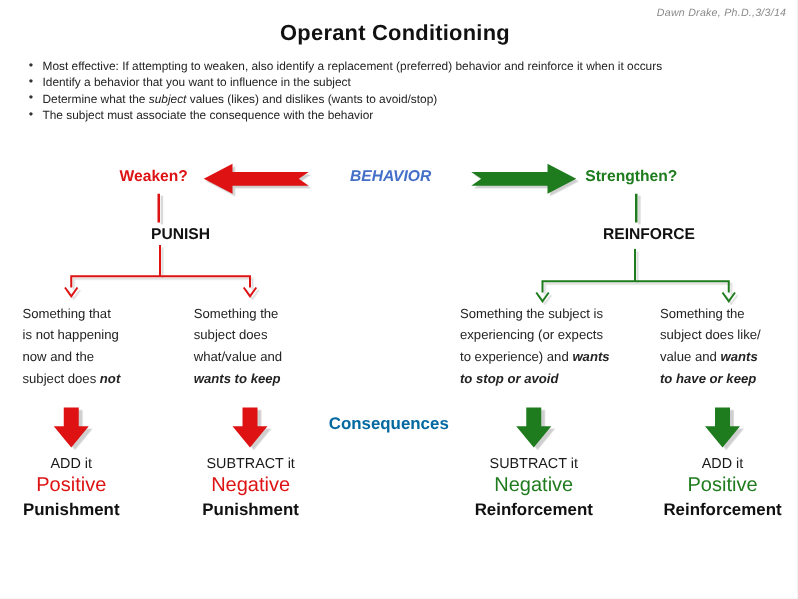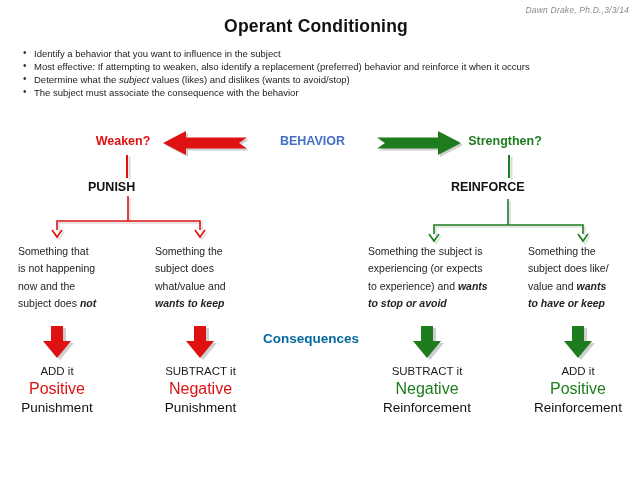--- a/index.html
+++ b/index.html
@@ -29,52 +29,52 @@
   .bullets li{
     position:relative;padding-left:12px;margin:0 0 3.1px 0;
     font-size:9.5px;line-height:10px;color:#222;white-space:nowrap;
   }
   .bullets li::before{content:"\2022";position:absolute;left:1px;top:-1px;font-size:10px;color:#333;}
   .it{font-style:italic;}
   
   .flow-lbl{font-weight:bold;font-size:12.5px;text-align:center;white-space:nowrap;}
   .red-t{color:var(--red);}
   .green-t{color:var(--green);}
-  .blue-t{color:var(--blue);}
-  .node-lbl{font-weight:bold;font-size:12.5px;color:#111;text-align:left;white-space:nowrap;}
+  .blue-t{color:var(--blue);font-style:italic;}
+  .node-lbl{font-weight:bold;font-size:12.5px;color:#111;text-align:right;white-space:nowrap;}
   
   .stub{width:1.6px;box-shadow:2.5px 1.5px 0 #d9d9d9;}
   .stub.red-l{background:var(--red);}
   .stub.green-l{background:var(--green);}
   .arrow-shadow{filter:drop-shadow(2px 2.5px 0 #cfcfcf);}
   .bracket{filter:drop-shadow(2px 2px 0 #dedede);}
   
   .branch{top:243px;font-size:10.5px;line-height:17.4px;color:#232323;}
   .branch .bl{white-space:nowrap;}
   .em{font-weight:bold;font-style:italic;}
   
   .consequences{top:331px;left:256px;width:110px;text-align:center;
     font-size:13.5px;font-weight:bold;color:#0369a1;}
   
   .outcome{top:362px;text-align:center;}
   .o-action{font-size:11.5px;color:#1a1a1a;line-height:18px;}
   .o-type{font-size:16px;font-weight:normal;line-height:18px;}
-  .o-cat{font-size:13.5px;font-weight:normal;color:#111;line-height:20px;}
+  .o-cat{font-size:13.5px;font-weight:bold;color:#111;line-height:20px;}
 </style>
 </head>
 <body>
 
 <div class="slide">
 
   <div class="abs credit">Dawn Drake, Ph.D.,3/3/14</div>
   <div class="abs title">Operant Conditioning</div>
 
   <ul class="abs bullets">
+    <li><span>Most effective: If attempting to weaken, also identify a replacement (preferred) behavior and reinforce it when it occurs</span></li>
     <li><span>Identify a behavior that you want to influence in the subject</span></li>
-    <li><span>Most effective: If attempting to weaken, also identify a replacement (preferred) behavior and reinforce it when it occurs</span></li>
     <li><span>Determine what the </span><span class="it">subject</span><span> values (likes) and dislikes (wants to avoid/stop)</span></li>
     <li><span>The subject must associate the consequence with the behavior</span></li>
   </ul>
 
   <div class="abs flow-lbl red-t" style="top:134px;left:83px;width:80px;">Weaken?</div>
 
   <svg class="abs arrow-shadow" style="top:128px;left:162px;" width="86" height="30" viewBox="0 0 86 30">
     <polygon points="1,15 24,3 24,9.5 85,9.5 77,15 85,20.5 24,20.5 24,27" style="fill:var(--red);"></polygon>
   </svg>
 

